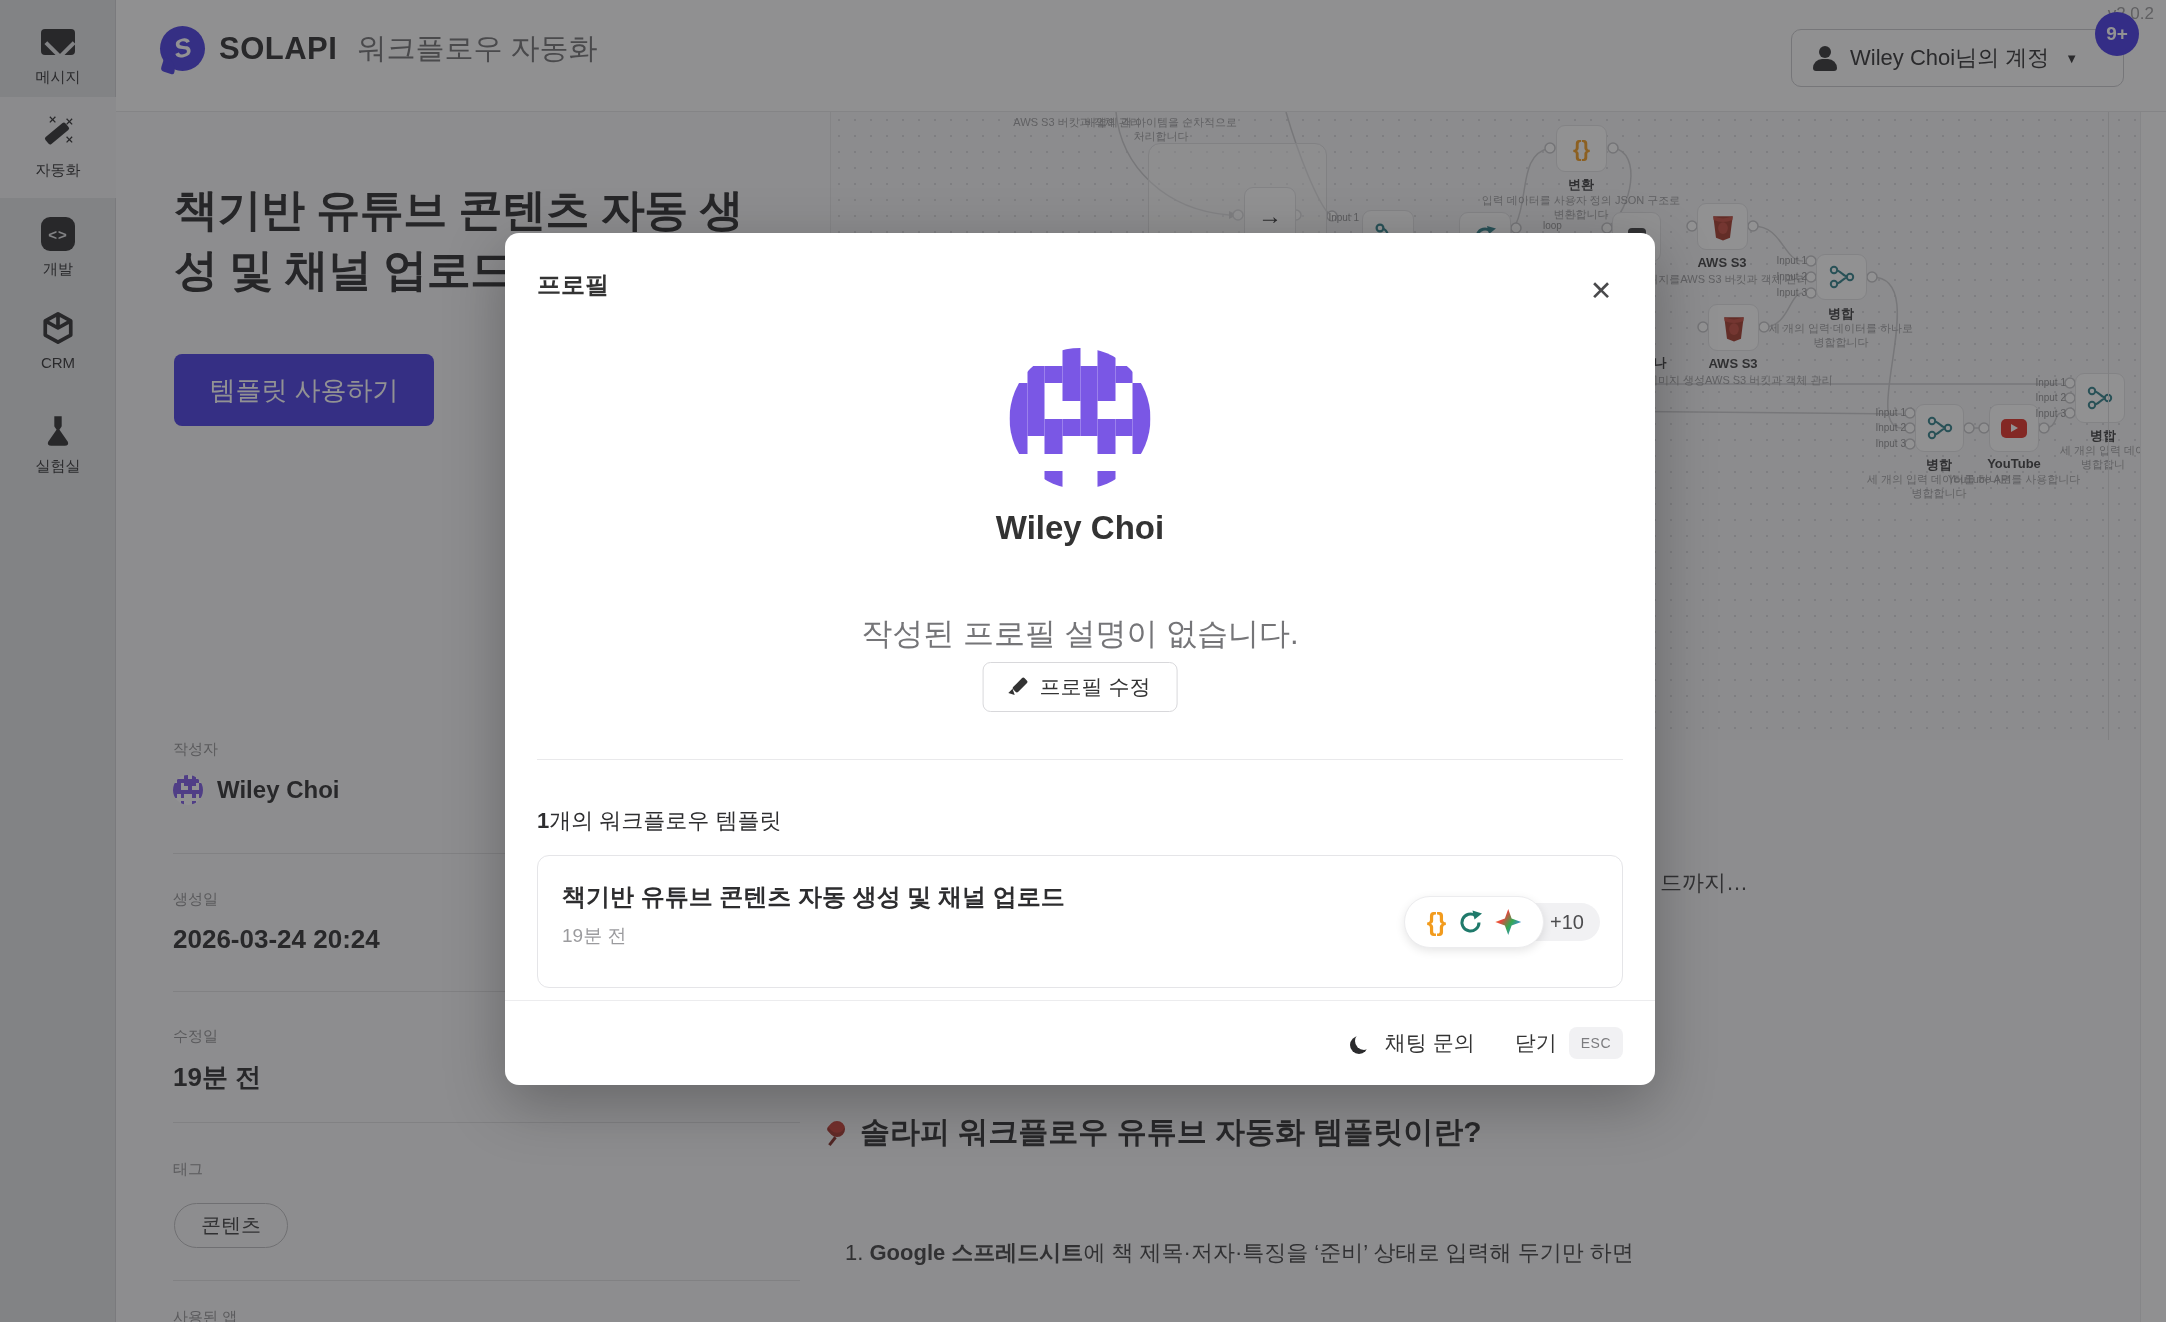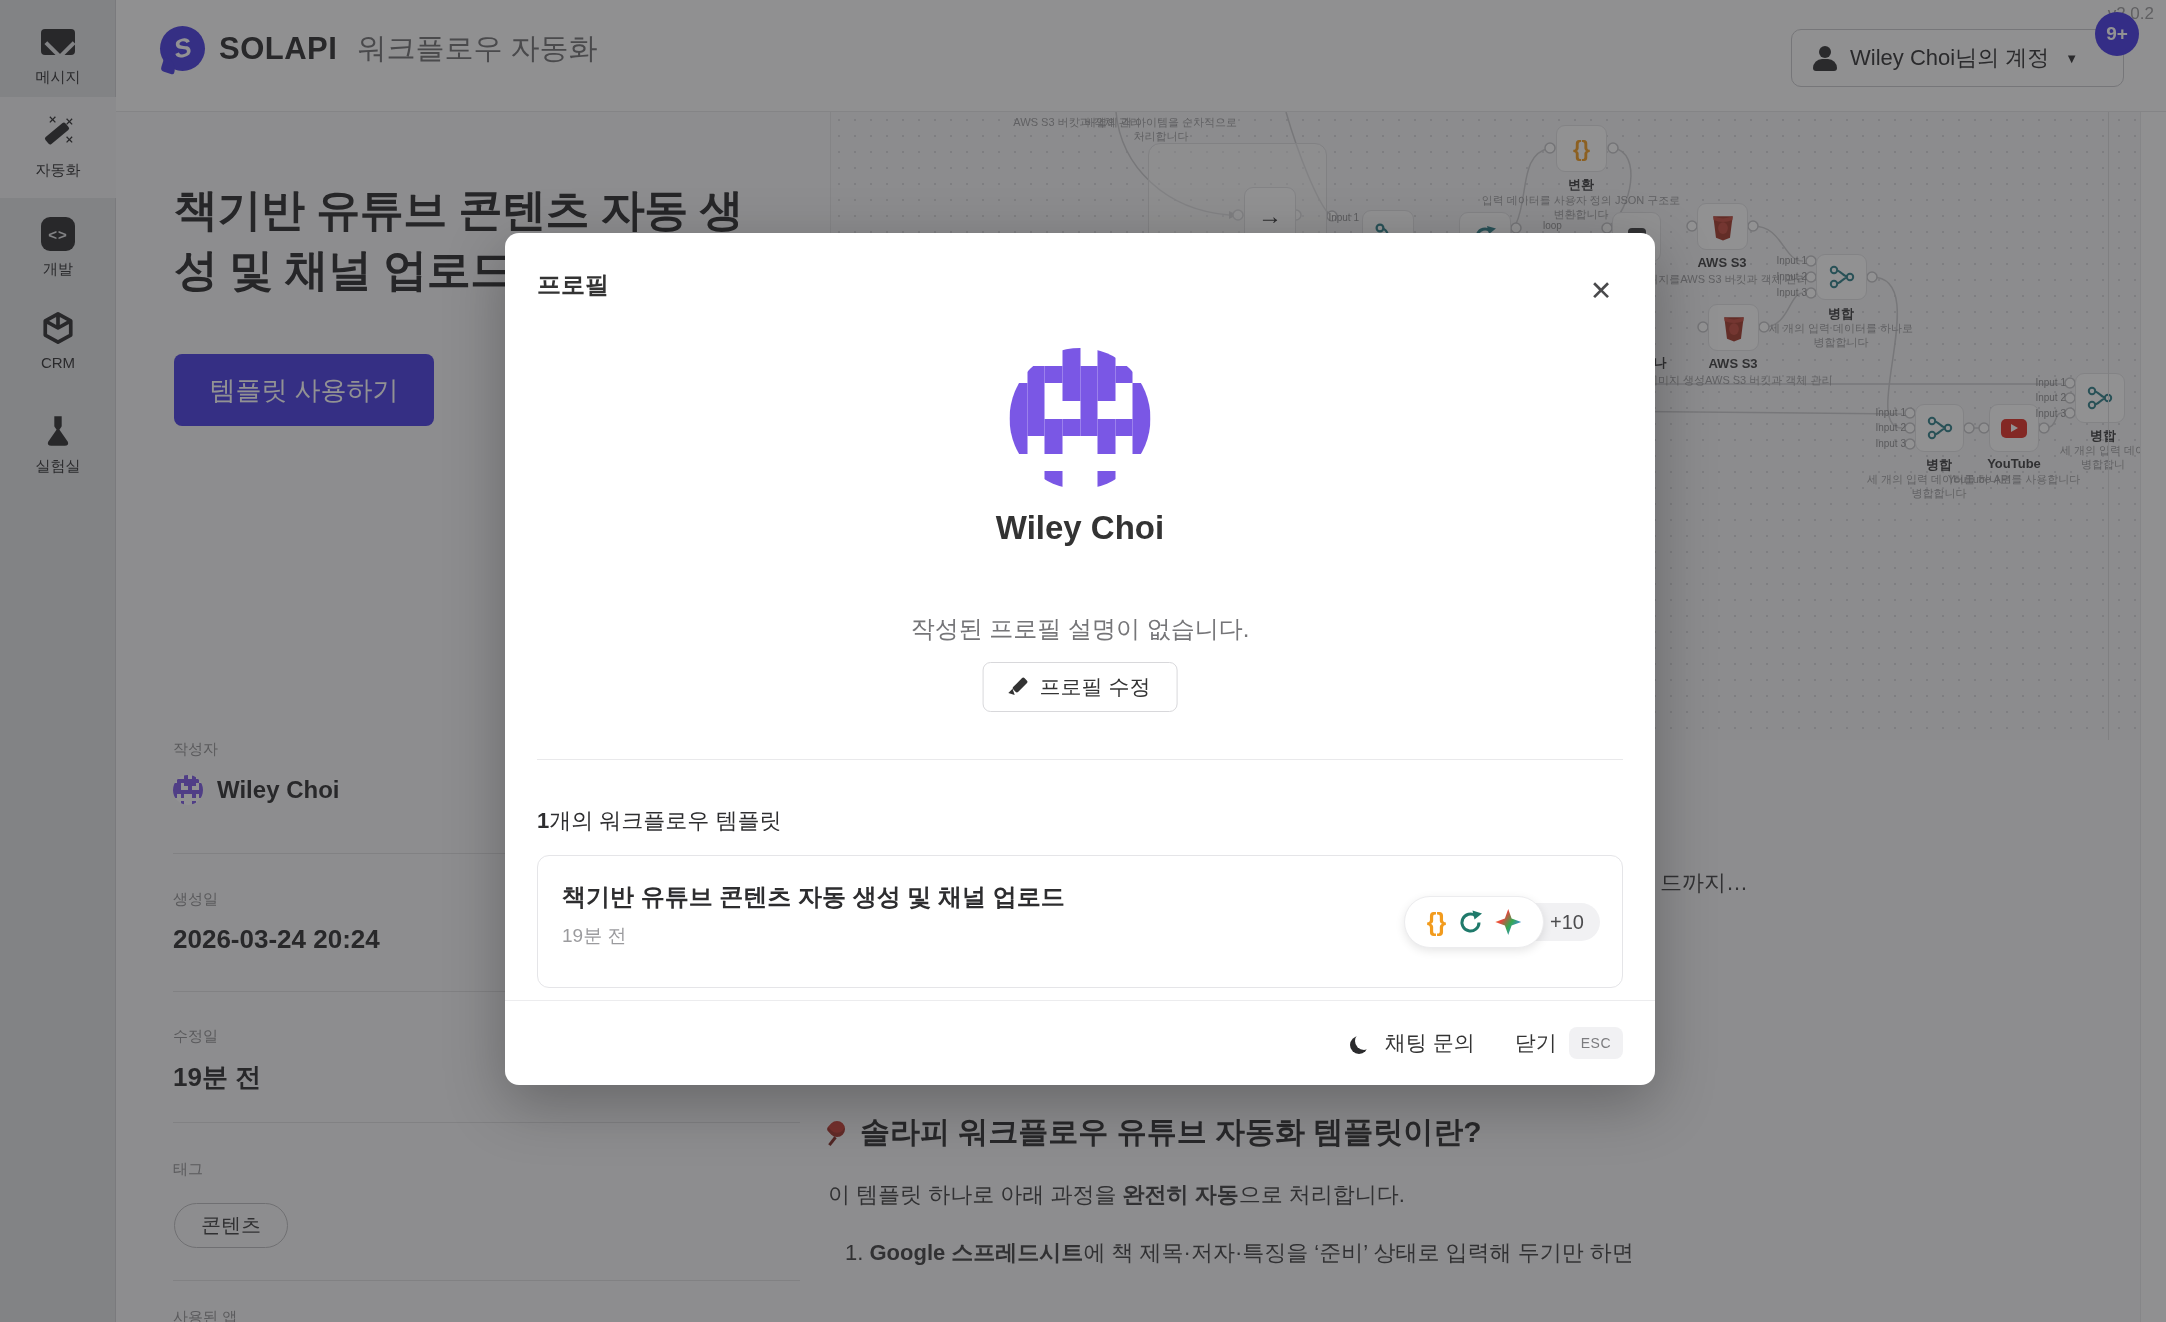--- a/index.html
+++ b/index.html
@@ -80,21 +80,21 @@
   
   .dim { position:absolute; inset:0; background:rgba(38,38,40,.5); z-index:50; }
   .modal { position:absolute; left:505px; top:233px; width:1150px; height:852px; background:#fff; border-radius:14px; box-shadow:0 18px 60px rgba(0,0,0,.28); z-index:60; }
   .modal-title { position:absolute; left:32px; top:36px; font-size:24px; font-weight:bold; color:#333; }
   .modal-close { position:absolute; right:36px; top:40px; width:36px; height:36px; border:none; background:none; font-size:27px; color:#4a4a4c; cursor:pointer; line-height:36px; text-align:center; font-family:inherit; }
   .avatar-big { position:absolute; left:50%; transform:translateX(-50%); top:115px; width:141px; height:141px; border-radius:50%; overflow:hidden; background:#fff; }
   .avatar-grid { width:100%; height:100%; display:grid; grid-template-columns:repeat(8,1fr); grid-template-rows:repeat(8,1fr); }
   .avatar-grid i { display:block; }
   .profile-name { position:absolute; left:0; right:0; top:276px; text-align:center; font-size:33px; font-weight:bold; color:#333; }
   .profile-handle { position:absolute; left:0; right:0; top:332px; text-align:center; font-size:22px; color:#8a8a8d; }
-  .profile-empty { position:absolute; left:0; right:0; top:380px; text-align:center; font-size:24px; color:#757578; }
+  .profile-empty { position:absolute; left:0; right:0; top:380px; text-align:center; font-size:31px; color:#757578; }
   .edit-btn { position:absolute; left:50%; transform:translateX(-50%); top:429px; height:50px; padding:0 26px; border:1px solid #d8d8db; border-radius:8px; background:#fff; font-size:21px; color:#333; display:flex; align-items:center; gap:12px; cursor:pointer; font-family:inherit; }
   .pencil { width:18px; height:18px; position:relative; }
   .pencil::before { content:""; position:absolute; left:7px; top:-1px; width:7px; height:16px; background:#333; border-radius:2px; transform:rotate(45deg); }
   .pencil::after { content:""; position:absolute; left:0px; top:12px; border-left:6px solid #333; border-top:3px solid transparent; border-bottom:3px solid transparent; transform:rotate(45deg); }
   .modal-divider { position:absolute; left:32px; right:32px; top:526px; border-top:1px solid #e9e9eb; }
   .tpl-count { position:absolute; left:32px; top:573px; font-size:22px; color:#2e2e30; }
   .tpl-count b { font-weight:800; }
   .tpl-card { position:absolute; left:32px; right:32px; top:622px; height:133px; border:1px solid #e5e5e8; border-radius:12px; background:#fff; cursor:pointer; }
   .tpl-title { position:absolute; left:24px; top:25px; font-size:24px; font-weight:bold; color:#2d2d2f; }
   .tpl-time { position:absolute; left:24px; top:67px; font-size:19px; color:#9b9b9e; }
@@ -429,21 +429,20 @@
 
   <div class="canvas-border"></div>
 </section>
 
 <section class="article">
   <span class="art-frag" style="left:830px; top:128px"><span>드까지…</span></span>
   <h2 class="art-heading">
       <span class="pin"></span>
       <span>솔라피 워크플로우 유튜브 자동화 템플릿이란?</span>
     </h2>
-  <p class="art-frag" style="left:-2px; top:440px"><span>이 템플릿 하나로 아래 과정을 </span><b class="inline">완전히 자동</b><span>으로 처리합니다.</span></p>
   <p class="art-li" style="top:498px"><span>1.</span> <b class="inline">Google 스프레드시트</b><span>에 책 제목·저자·특징을 ‘준비’ 상태로 입력해 두기만 하면</span></p>
 </section>
 
 <div class="scroll-strip"></div>
 
 <div class="dim"></div>
 
 <div class="modal">
   <h2 class="modal-title">프로필</h2>
   <button class="modal-close">✕</button>

